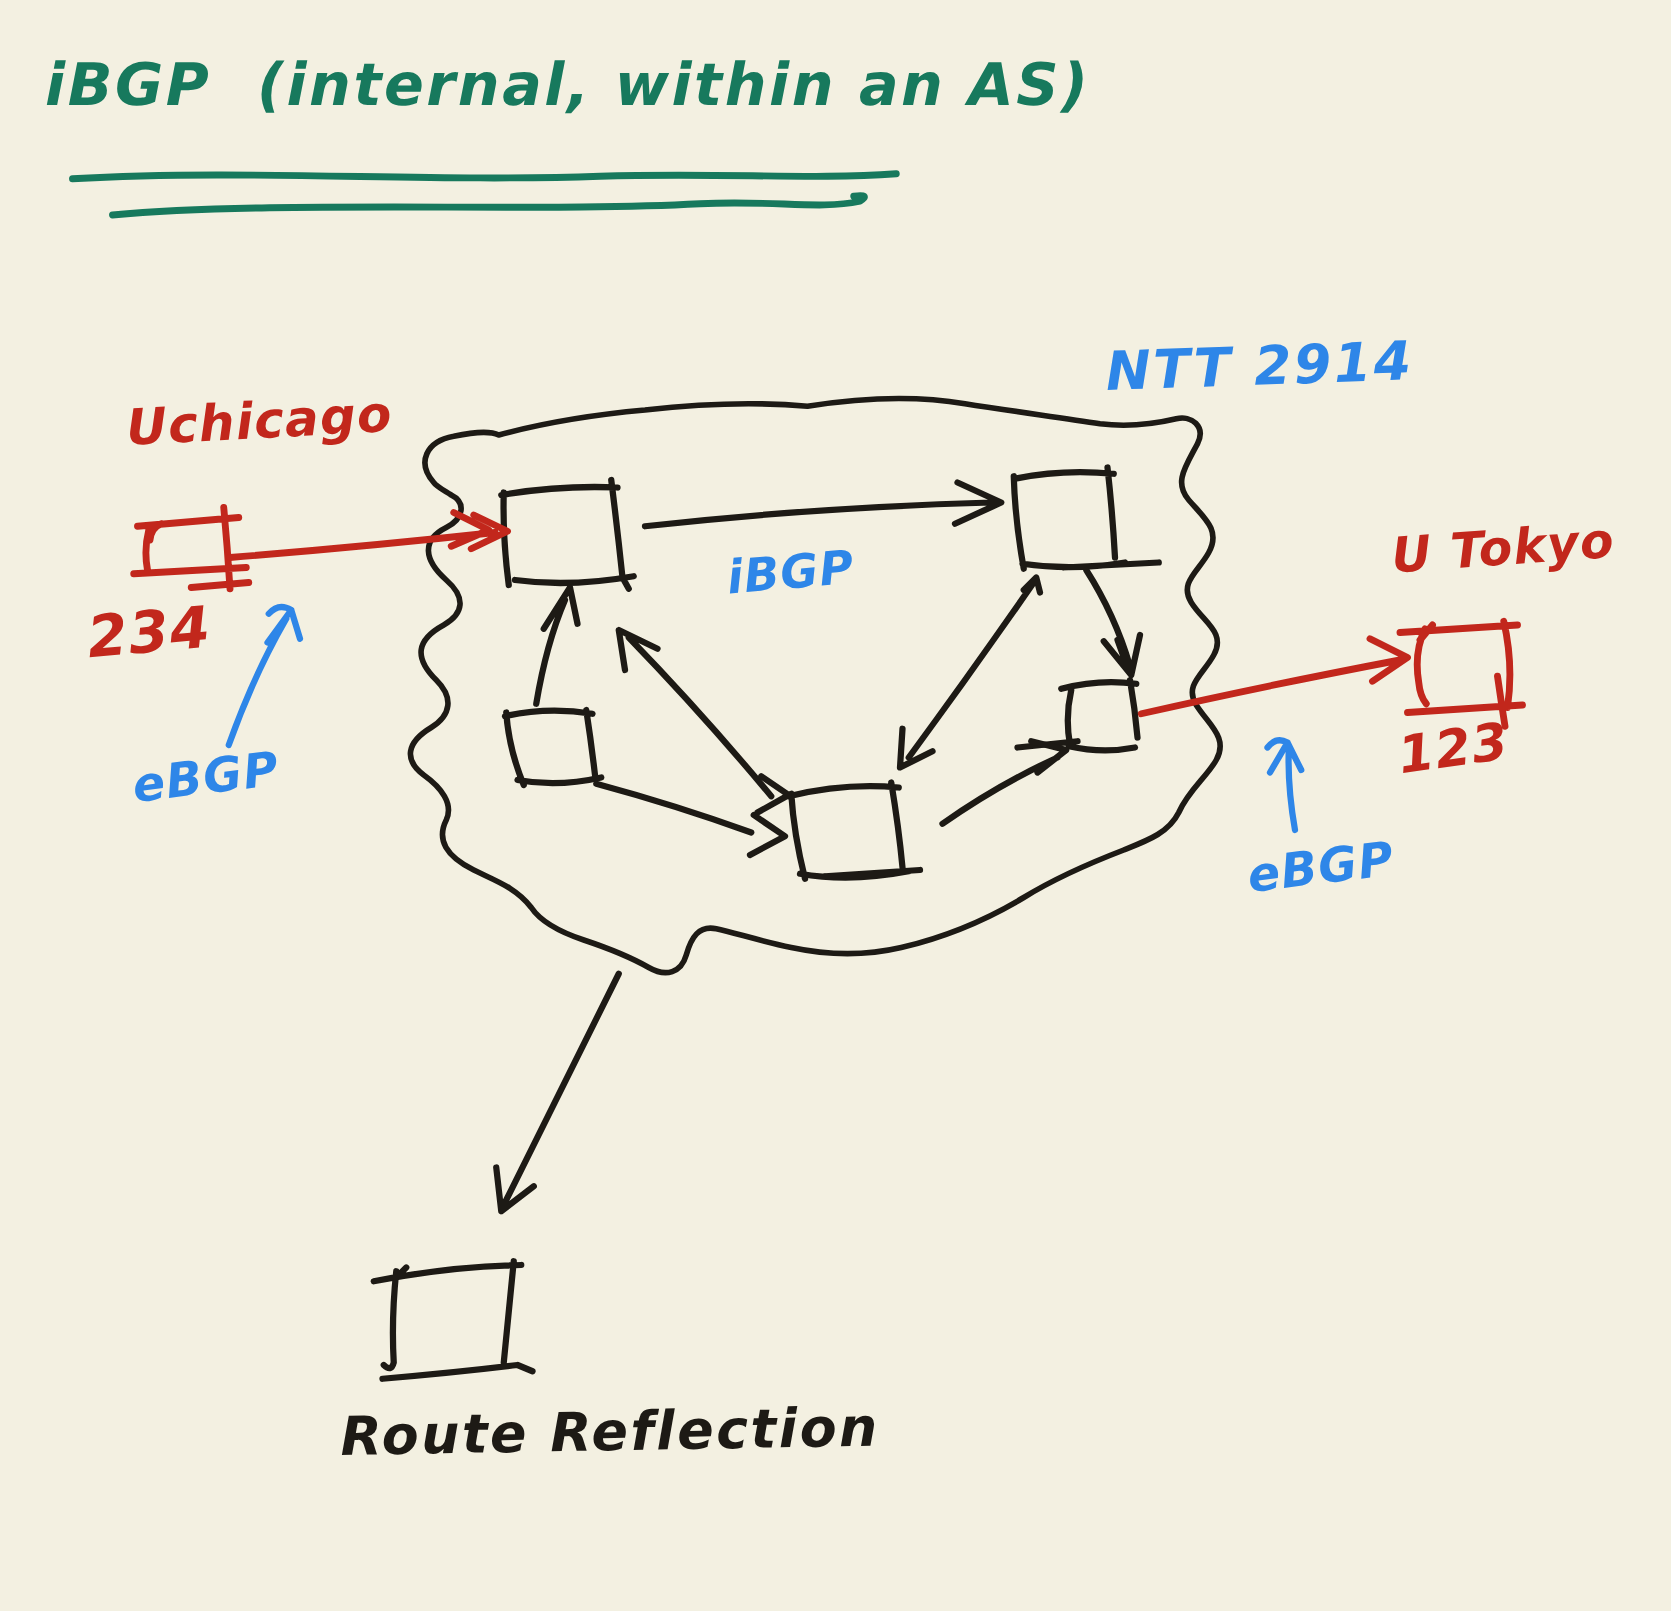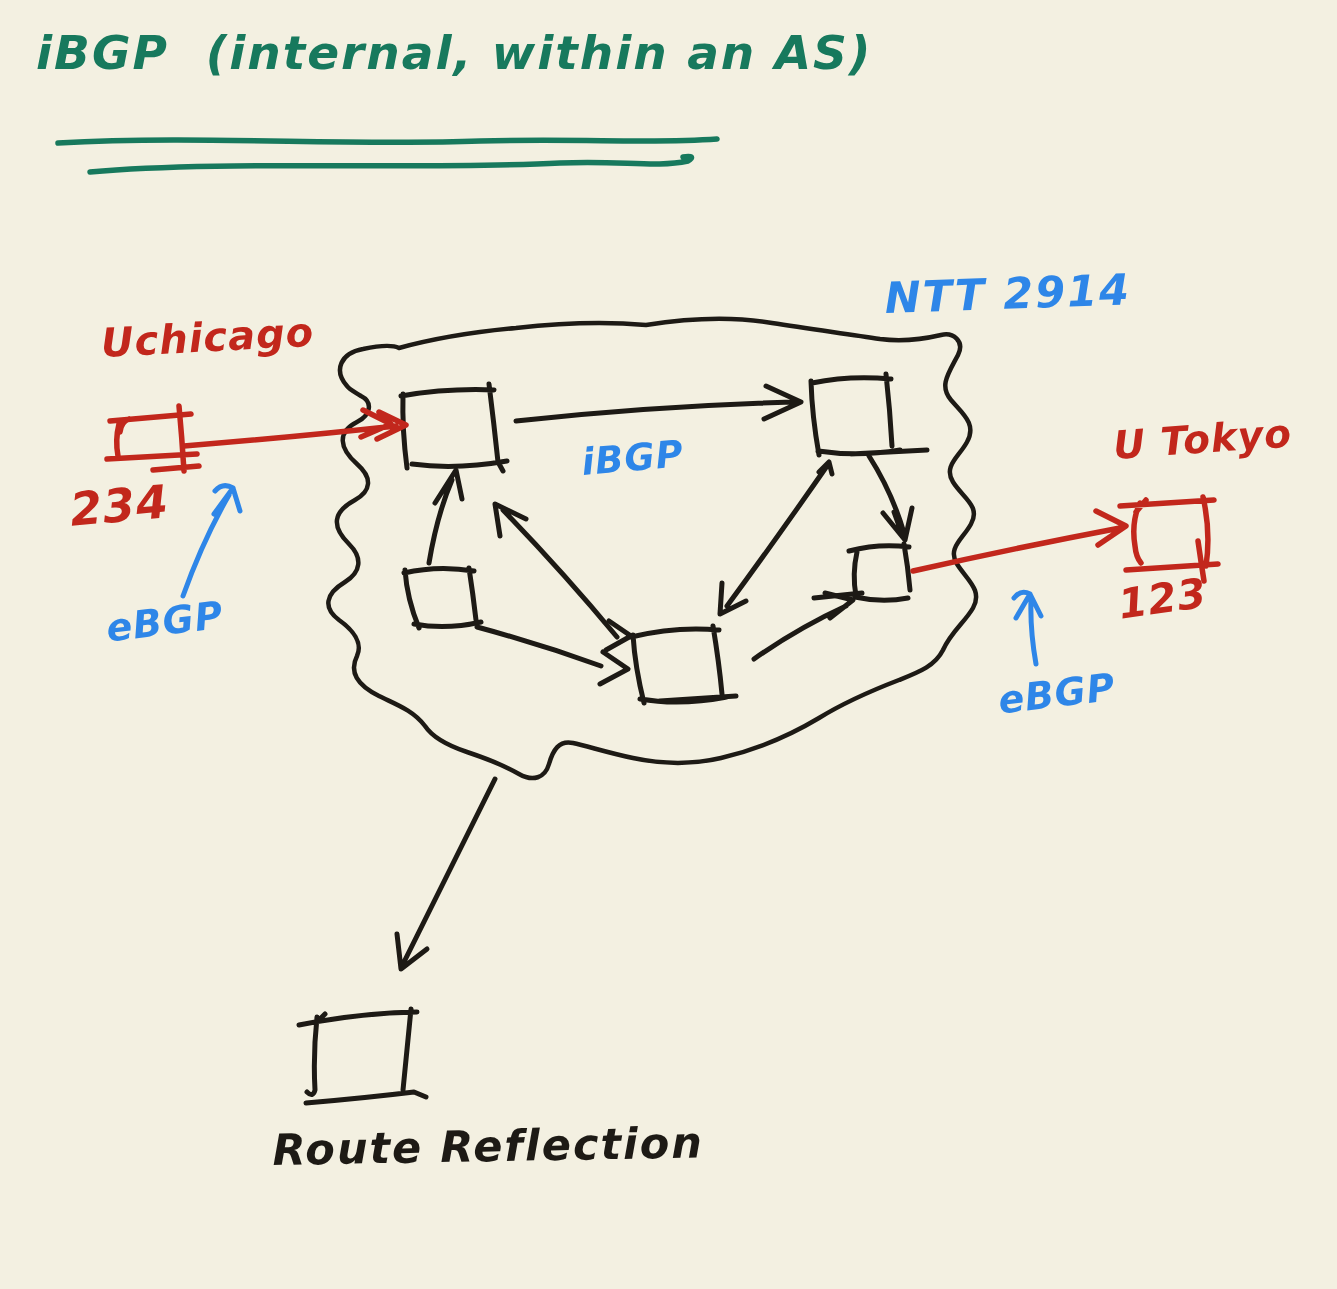--- a/index.html
+++ b/index.html
@@ -77,21 +77,21 @@
     <path class="sk-red" d="M 1120 506 L 1214 500 M 1203 497 Q 1211 532 1206 566 M 1126 570 L 1218 564 M 1198 541 Q 1201 562 1204 581 M 1146 500 L 1136 512 M 1140 503 Q 1131 522 1135 546 Q 1136 557 1141 563"></path>
     <path class="sk-red" d="M 913 571 Q 1010 549 1120 528 M 1096 511 L 1126 526 L 1098 545"></path>
 
     <path class="sk-blue" d="M 183 596 Q 203 540 229 495 M 214 514 L 233 488 L 240 511 M 233 488 Q 223 482 215 491"></path>
     <path class="sk-blue" d="M 1036 664 Q 1030 630 1031 600 M 1016 618 L 1030 594 L 1041 616 M 1030 594 Q 1021 589 1014 598"></path>
 
     <path class="sk-green" d="M 58 143 C 200 135 340 146 480 141 C 580 138 650 144 717 139
          M 90 172 C 220 160 430 170 560 163 C 620 160 655 168 688 161 Q 697 155 683 157"></path>
   </svg>
 
-  <div class="label c-green" style="left:36px;top:28px;font-size:47px;letter-spacing:2px;">iBGP  (internal, within an AS)</div>
+  <div class="label c-green" style="left:36px;top:44px;font-size:47px;letter-spacing:2px;">iBGP  (internal, within an AS)</div>
 
   <div class="label c-blue" style="left:884px;top:276px;font-size:43px;letter-spacing:2px;transform:rotate(-2deg);">NTT 2914</div>
 
   <div class="label c-blue" style="left:580px;top:444px;font-size:37px;transform:rotate(-5deg);">iBGP</div>
 
   <div class="label c-red" style="left:100px;top:322px;font-size:40px;transform:rotate(-3deg);">Uchicago</div>
   <div class="label c-red" style="left:68px;top:486px;font-size:46px;transform:rotate(-5deg);">234</div>
   <div class="label c-blue" style="left:104px;top:610px;font-size:38px;transform:rotate(-7deg);">eBGP</div>
 
   <div class="label c-red" style="left:1112px;top:426px;font-size:39px;transform:rotate(-4deg);">U Tokyo</div>

